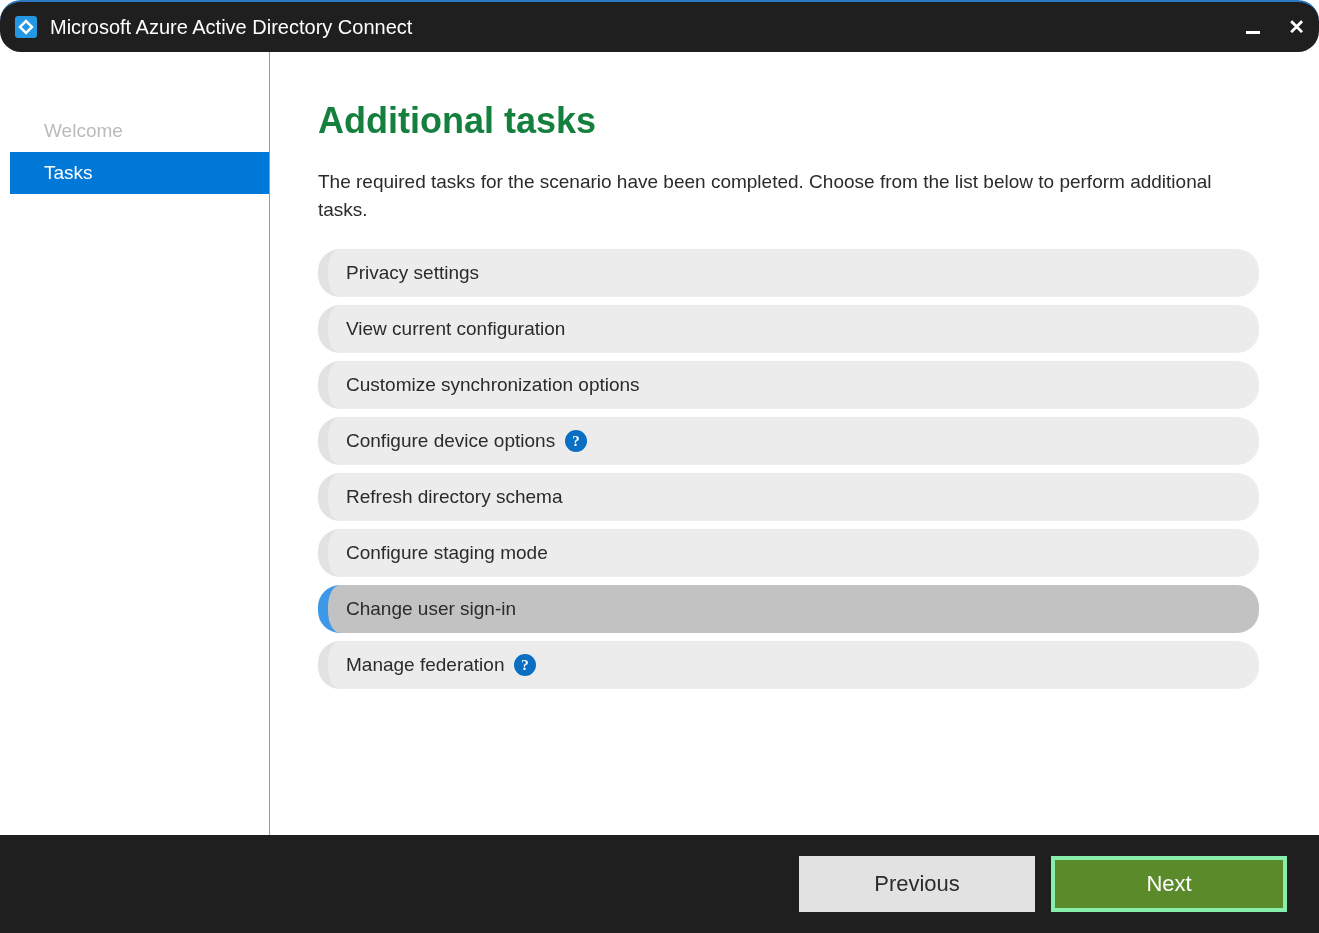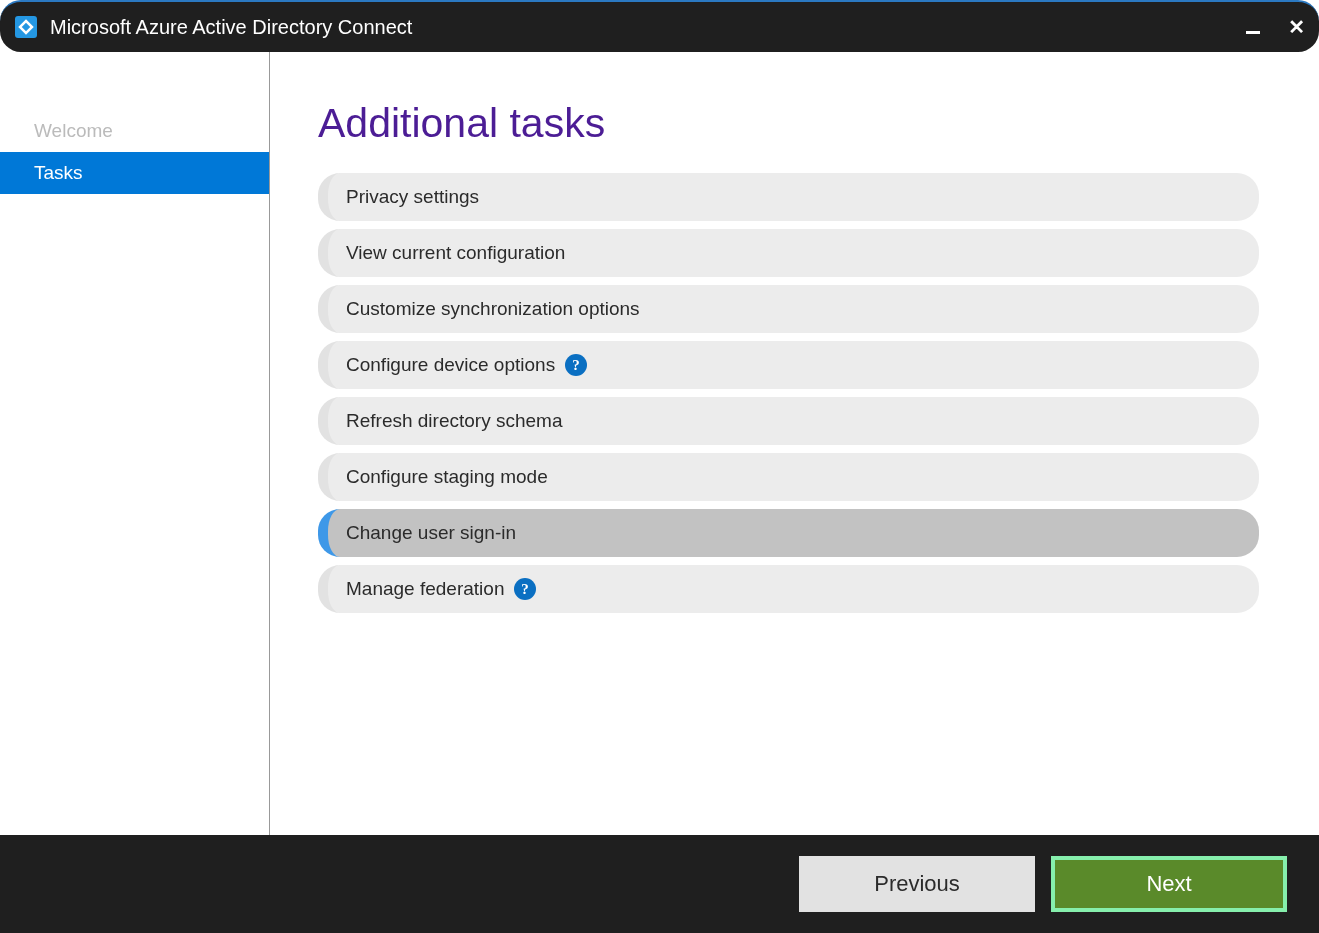--- a/index.html
+++ b/index.html
@@ -53,42 +53,43 @@
     }
     .main {
       flex: 1;
       display: flex;
       background: #fff;
     }
     .sidebar {
       width: 270px;
       border-right: 1px solid #999;
       padding-top: 58px;
+      padding-left: 10px;
     }
     .sidebar-item {
       padding: 10px 34px;
       font-size: 19px;
       color: #333;
       cursor: default;
     }
     .sidebar-item.disabled {
       color: #bbb;
     }
     .sidebar-item.active {
       background: #0078d7;
       color: #ffffff;
     }
     .content {
       flex: 1;
       padding: 48px 60px 20px 48px;
     }
     .content-title {
-      font-size: 41px;
-      font-weight: 400;
-      color: #4c1d95;
+      font-size: 36px;
+      font-weight: 700;
+      color: #15803d;
       margin-bottom: 26px;
     }
     .content-desc {
       font-size: 19px;
       color: #2b2b2b;
       margin-bottom: 26px;
       line-height: 1.45;
     }
     .task-list {
       display: flex;
@@ -169,20 +170,21 @@
     <div class="sidebar-item disabled">
       <span>Welcome</span>
     </div>
     <div class="sidebar-item active">
       <span>Tasks</span>
     </div>
   </div>
 
   <div class="content">
     <h1 class="content-title">Additional tasks</h1>
+    <p class="content-desc">The required tasks for the scenario have been completed. Choose from the list below to perform additional tasks.</p>
 
     <div class="task-list">
       <div class="task-item">
         <span>Privacy settings</span>
       </div>
       <div class="task-item">
         <span>View current configuration</span>
       </div>
       <div class="task-item">
         <span>Customize synchronization options</span>

